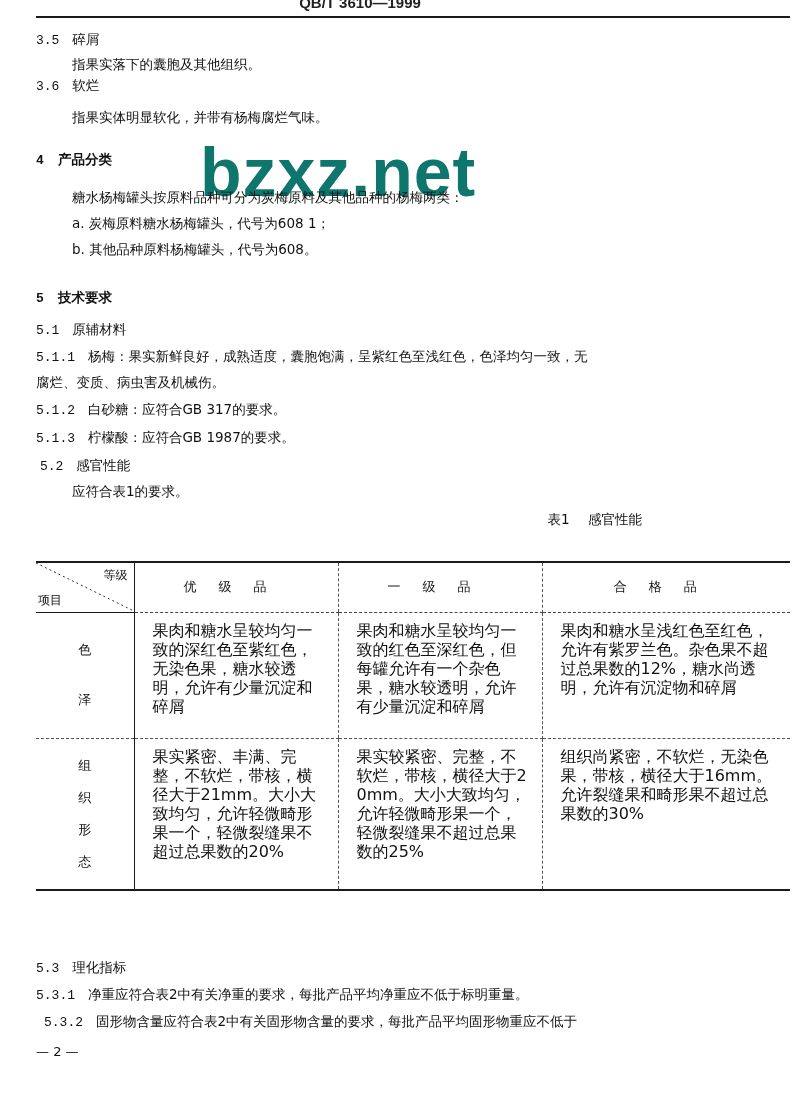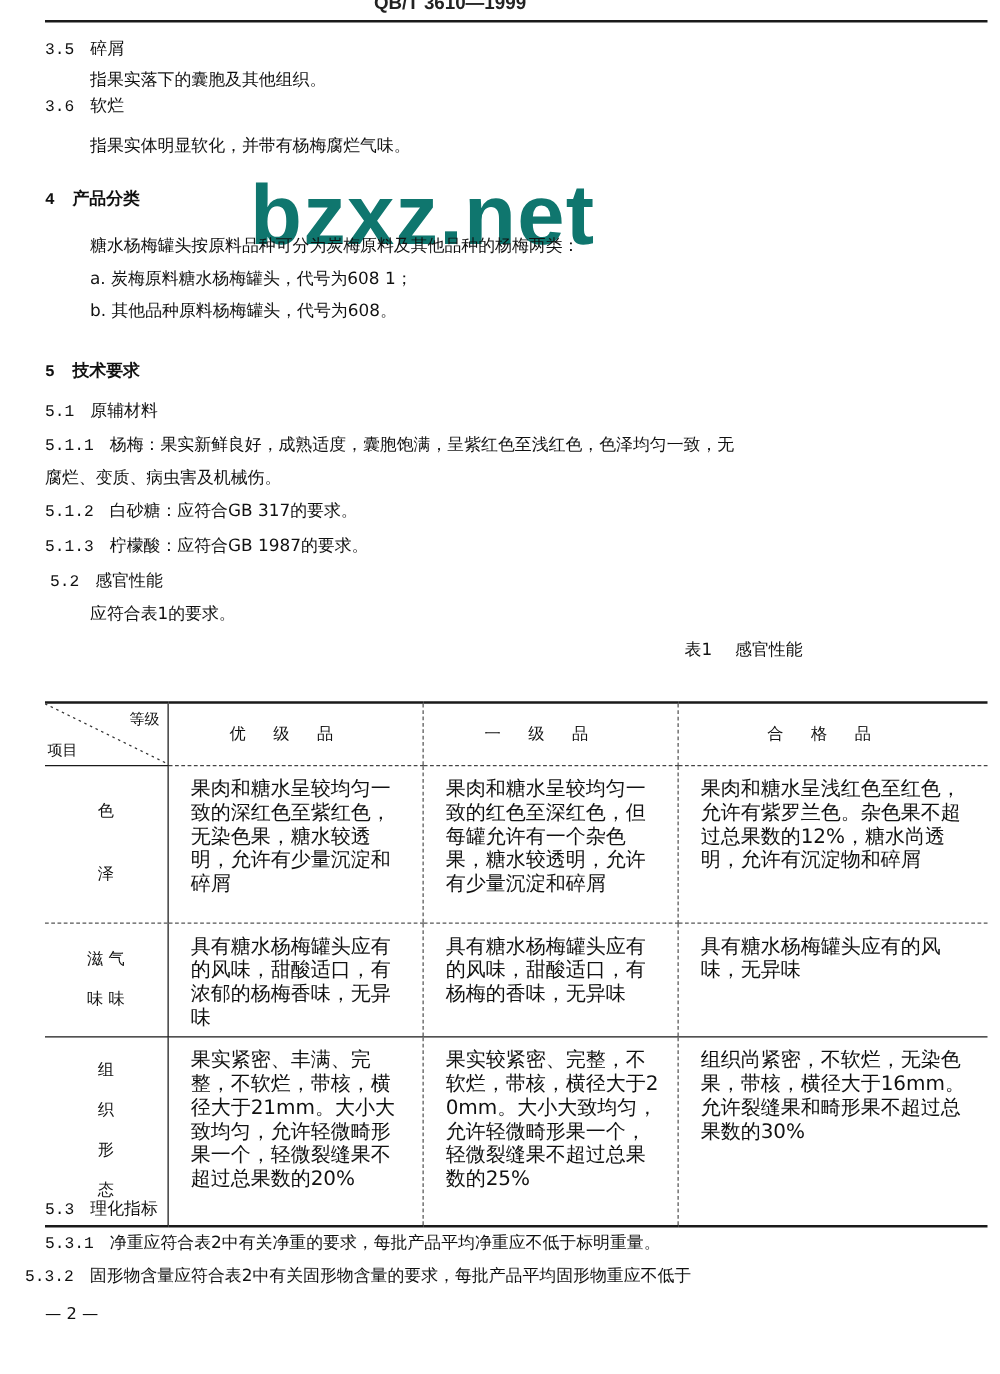--- a/index.html
+++ b/index.html
@@ -161,29 +161,20 @@
     <tr class="row-dashed" style="height:126px;">
       <td class="item-cell">
         <div>色</div>
         <div style="height:18px"></div>
         <div>泽</div>
       </td>
       <td class="desc-cell">果肉和糖水呈较均匀一致的深红色至紫红色，无染色果，糖水较透明，允许有少量沉淀和碎屑</td>
       <td class="desc-cell mid">果肉和糖水呈较均匀一致的红色至深红色，但每罐允许有一个杂色果，糖水较透明，允许有少量沉淀和碎屑</td>
       <td class="desc-cell">果肉和糖水呈浅红色至红色，允许有紫罗兰色。杂色果不超过总果数的12%，糖水尚透明，允许有沉淀物和碎屑</td>
     </tr>
-    <tr class="row-border" style="height:84px;">
-      <td class="item-cell">
-        <div>滋 气</div>
-        <div>味 味</div>
-      </td>
-      <td class="desc-cell">具有糖水杨梅罐头应有的风味，甜酸适口，有浓郁的杨梅香味，无异味</td>
-      <td class="desc-cell mid">具有糖水杨梅罐头应有的风味，甜酸适口，有杨梅的香味，无异味</td>
-      <td class="desc-cell">具有糖水杨梅罐头应有的风味，无异味</td>
-    </tr>
     <tr class="last-row" style="height:152px;">
       <td class="item-cell">
         <div>组</div>
         <div>织</div>
         <div>形</div>
         <div>态</div>
       </td>
       <td class="desc-cell">果实紧密、丰满、完整，不软烂，带核，横径大于21mm。大小大致均匀，允许轻微畸形果一个，轻微裂缝果不超过总果数的20%</td>
       <td class="desc-cell mid">果实较紧密、完整，不软烂，带核，横径大于20mm。大小大致均匀，允许轻微畸形果一个，轻微裂缝果不超过总果数的25%</td>
       <td class="desc-cell">组织尚紧密，不软烂，无染色果，带核，横径大于16mm。允许裂缝果和畸形果不超过总果数的30%</td>
@@ -192,18 +183,18 @@
 </table>
 
 <div class="line" style="left:36px; top:958px;">
   <span class="num">5.3</span>&nbsp;&nbsp;
   <span>理化指标</span>
 </div>
 <div class="line" style="left:36px; top:985px;">
   <span class="num">5.3.1</span>&nbsp;&nbsp;
   <span>净重应符合表2中有关净重的要求，每批产品平均净重应不低于标明重量。</span>
 </div>
-<div class="line" style="left:20px; top:1012px;">
+<div class="line" style="left:44px; top:1012px;">
   <span class="num">5.3.2</span>&nbsp;&nbsp;
   <span>固形物含量应符合表2中有关固形物含量的要求，每批产品平均固形物重应不低于</span>
 </div>
 
 <div class="footer-page" style="top:1044px;">— 2 —</div>
 
 </body></html>

